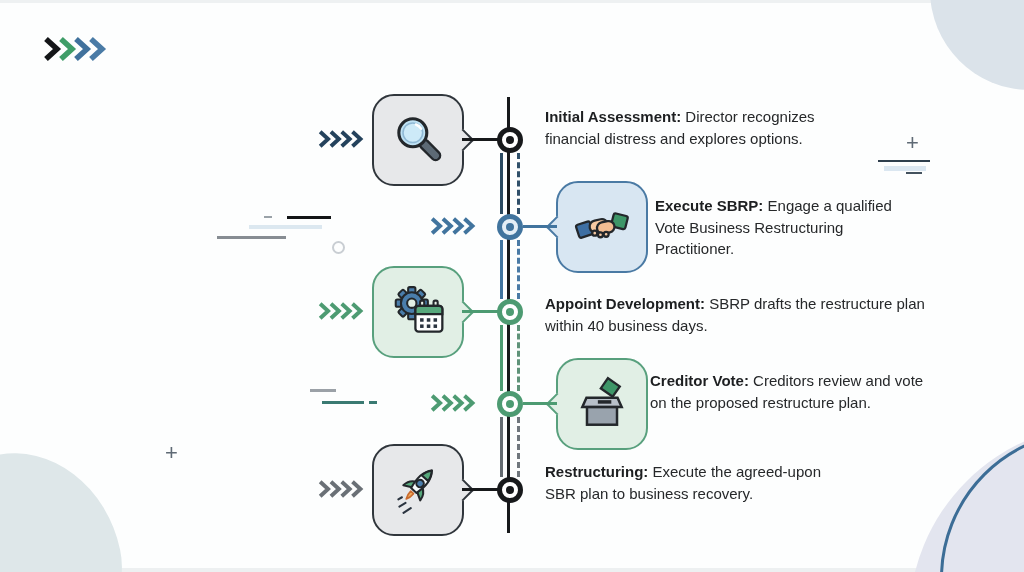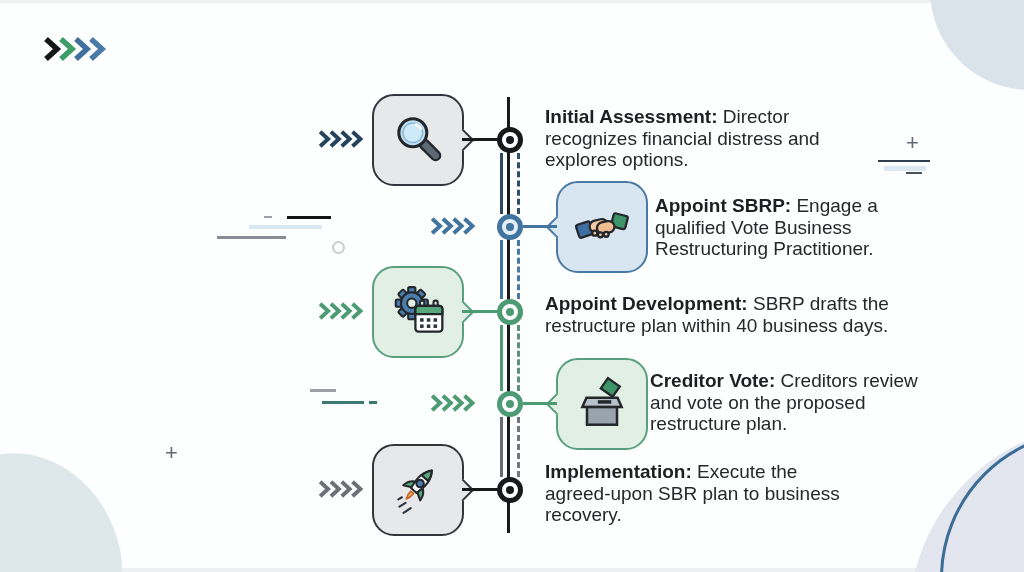--- a/index.html
+++ b/index.html
@@ -84,21 +84,21 @@
 
   
   .chev path{stroke:currentColor;fill:none;stroke-width:5.5}
   .v1{left:318px;top:129px;color:#24425c}
   .v2{left:430px;top:216px;color:#41749e}
   .v3{left:318px;top:301px;color:#4d9b72}
   .v4{left:430px;top:393px;color:#4d9b72}
   .v5{left:318px;top:479px;color:#6a7076}
 
   
-  .step-text{font-size:19px;line-height:21.5px;color:#26282a}
+  .step-text{font-size:15px;line-height:21.5px;color:#26282a}
   .step-text b{color:#1d1f21}
   .t1{left:545px;top:106px;width:300px}
   .t2{left:655px;top:195px;width:250px}
   .t3{left:545px;top:293px;width:398px}
   .t4{left:650px;top:370px;width:292px}
   .t5{left:545px;top:461px;width:308px}
 </style>
 </head>
 <body>
 
@@ -188,21 +188,21 @@
           <circle cx="32" cy="35" r="2.4" fill="#f6c9a2"></circle>
         </g>
       </svg>
       <div class="tail left"></div>
     </div>
     <div class="abs conn k2"></div>
     <div class="abs node n2">
         <div class="dot"></div>
       </div>
     <div class="abs step-text t2">
-      <b>Appoint SBRP:</b>
+      <b>Execute SBRP:</b>
       <span>Engage a qualified Vote Business Restructuring Practitioner.</span>
     </div>
   </div>
 
   <div>
     <svg class="abs chev v3" width="46" height="20" viewBox="0 0 64 26">
       <path d="M3 3 L14 13 L3 23"></path>
         <path d="M18 3 L29 13 L18 23"></path>
       <path d="M33 3 L44 13 L33 23"></path>
         <path d="M48 3 L59 13 L48 23"></path>
@@ -294,18 +294,18 @@
           <path d="M14 50 L21 45.5"></path>
         </g>
       </svg>
       <div class="tail right"></div>
     </div>
     <div class="abs conn k5"></div>
     <div class="abs node n5">
         <div class="dot"></div>
       </div>
     <div class="abs step-text t5">
-      <b>Implementation:</b>
+      <b>Restructuring:</b>
       <span>Execute the agreed-upon SBR plan to business recovery.</span>
     </div>
   </div>
 
 </div>
 
 </body></html>

